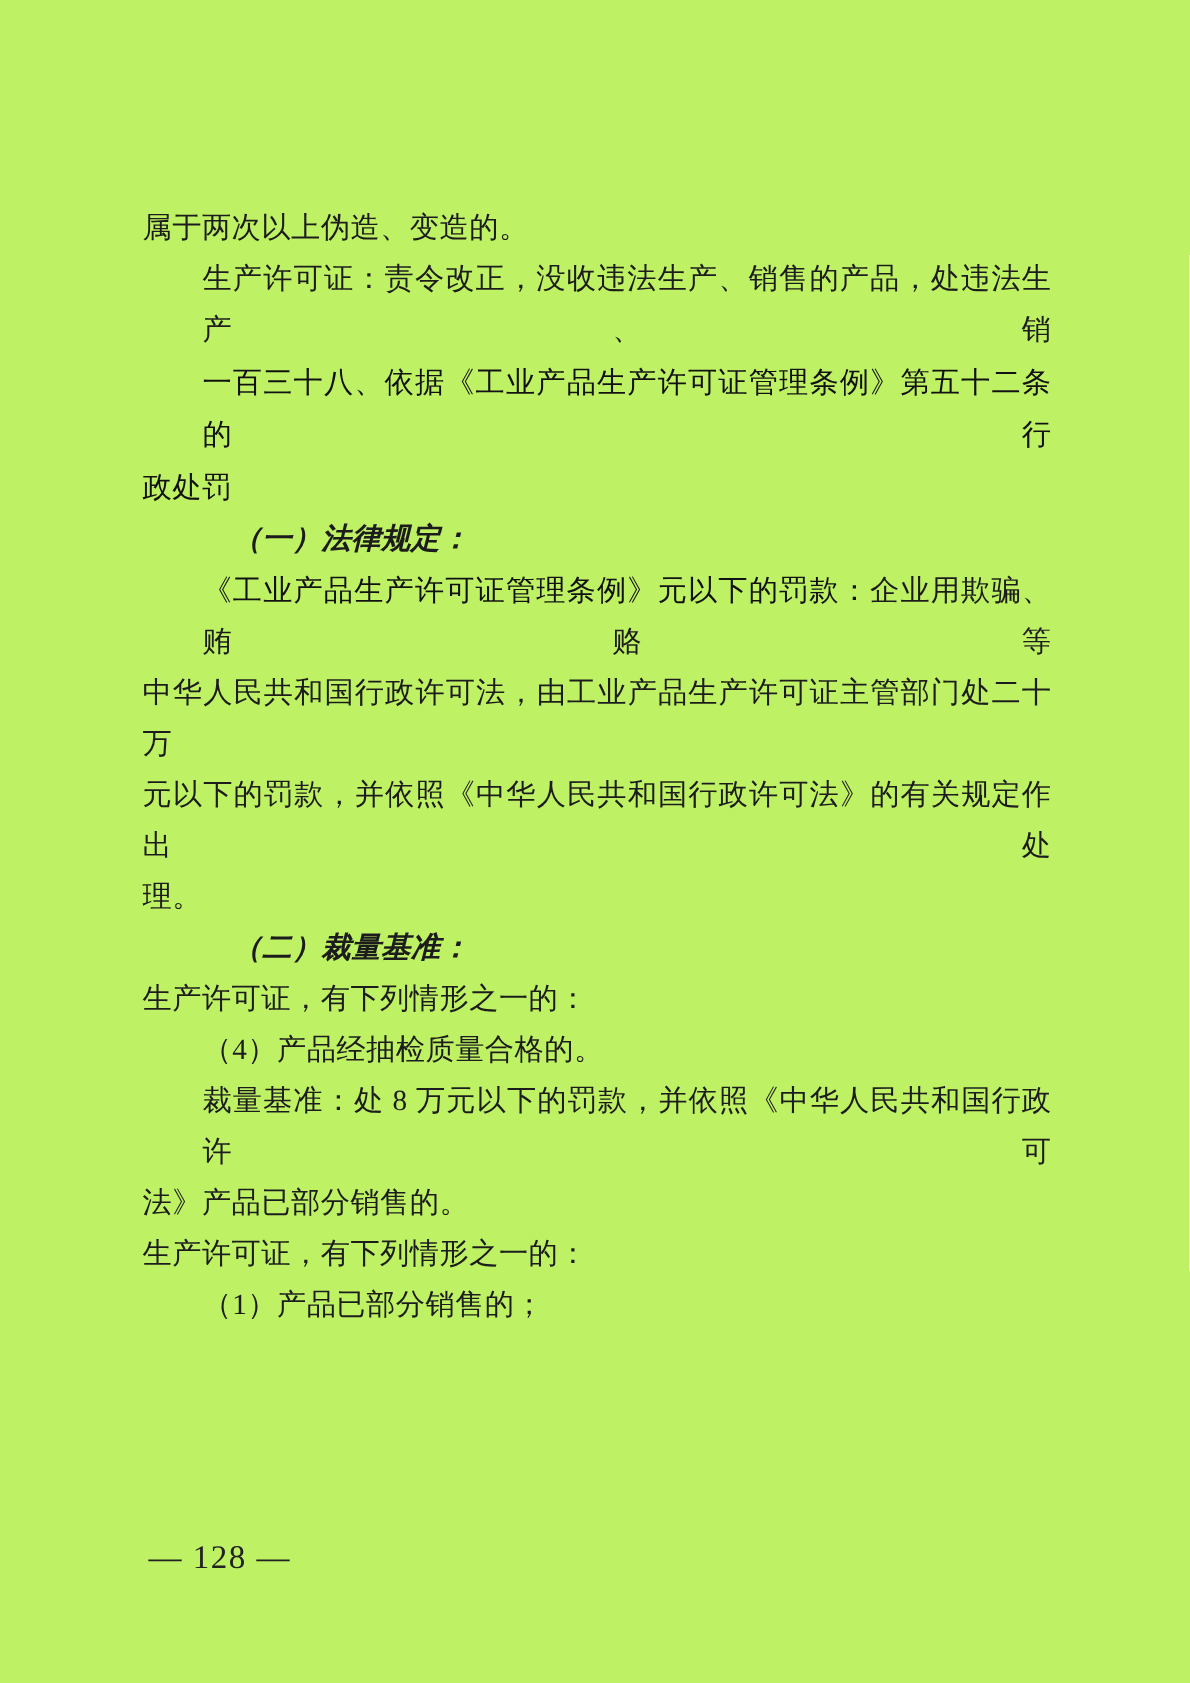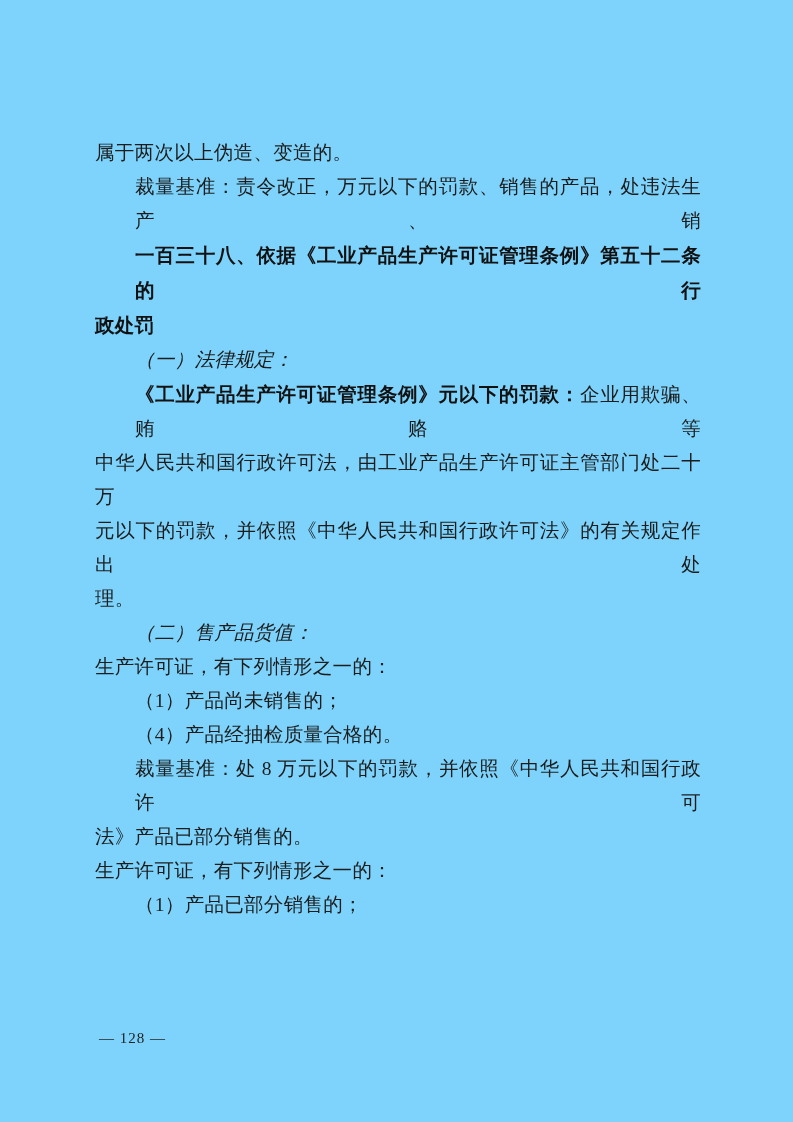--- a/index.html
+++ b/index.html
@@ -4,21 +4,21 @@
 <style>
   html, body {
     margin: 0;
     padding: 0;
     background: #ffffff;
   }
   .page {
     position: relative;
     width: 793px;
     height: 1122px;
-    background: #7dd3fc;
+    background: #bef264;
     overflow: hidden;
     font-family: "Liberation Serif", "DejaVu Serif", serif;
     color: #1c1c1c;
   }
   .doc-text {
     position: absolute;
     left: 95px;
     top: 136px;
     width: 606px;
   }
@@ -35,54 +35,54 @@
   }
   .line.indent {
     padding-left: 40px;
   }
   .seg-normal {
     font-weight: 400;
     font-style: normal;
   }
   .seg-bold {
     font-family: "Liberation Sans", "DejaVu Sans", sans-serif;
-    font-weight: 700;
+    font-weight: 400;
     color: #111111;
   }
   .seg-kaiti {
     font-style: italic;
-    font-weight: 400;
+    font-weight: 700;
+    margin-left: 20px;
   }
   .footer {
     position: absolute;
     left: 99px;
     top: 1027px;
-    font-size: 15px;
+    font-size: 22px;
     line-height: 22px;
     color: #222222;
     letter-spacing: 1px;
   }
 </style>
 </head>
 <body>
 
 <div class="page">
   <div class="doc-text">
       <div class="line"><span class="seg-normal">属于两次以上伪造、变造的。</span></div>
-      <div class="line indent justify"><span class="seg-normal">裁量基准：责令改正，万元以下的罚款、销售的产品，处违法生产、销</span></div>
+      <div class="line indent justify"><span class="seg-normal">生产许可证：责令改正，没收违法生产、销售的产品，处违法生产、销</span></div>
       <div class="line indent justify"><span class="seg-bold">一百三十八、依据《工业产品生产许可证管理条例》第五十二条的行</span></div>
       <div class="line"><span class="seg-bold">政处罚</span></div>
       <div class="line indent"><span class="seg-kaiti">（一）法律规定：</span></div>
       <div class="line indent justify"><span class="seg-bold">《工业产品生产许可证管理条例》元以下的罚款：</span><span class="seg-normal">企业用欺骗、贿赂等</span></div>
       <div class="line justify"><span class="seg-normal">中华人民共和国行政许可法，由工业产品生产许可证主管部门处二十万</span></div>
       <div class="line justify"><span class="seg-normal">元以下的罚款，并依照《中华人民共和国行政许可法》的有关规定作出处</span></div>
       <div class="line"><span class="seg-normal">理。</span></div>
-      <div class="line indent"><span class="seg-kaiti">（二）售产品货值：</span></div>
+      <div class="line indent"><span class="seg-kaiti">（二）裁量基准：</span></div>
       <div class="line"><span class="seg-normal">生产许可证，有下列情形之一的：</span></div>
-      <div class="line indent"><span class="seg-normal">（1）产品尚未销售的；</span></div>
       <div class="line indent"><span class="seg-normal">（4）产品经抽检质量合格的。</span></div>
       <div class="line indent justify"><span class="seg-normal">裁量基准：处 8 万元以下的罚款，并依照《中华人民共和国行政许可</span></div>
       <div class="line"><span class="seg-normal">法》产品已部分销售的。</span></div>
       <div class="line"><span class="seg-normal">生产许可证，有下列情形之一的：</span></div>
       <div class="line indent"><span class="seg-normal">（1）产品已部分销售的；</span></div>
     </div>
   <div class="footer">— 128 —</div>
 </div>
 
 </body></html>

